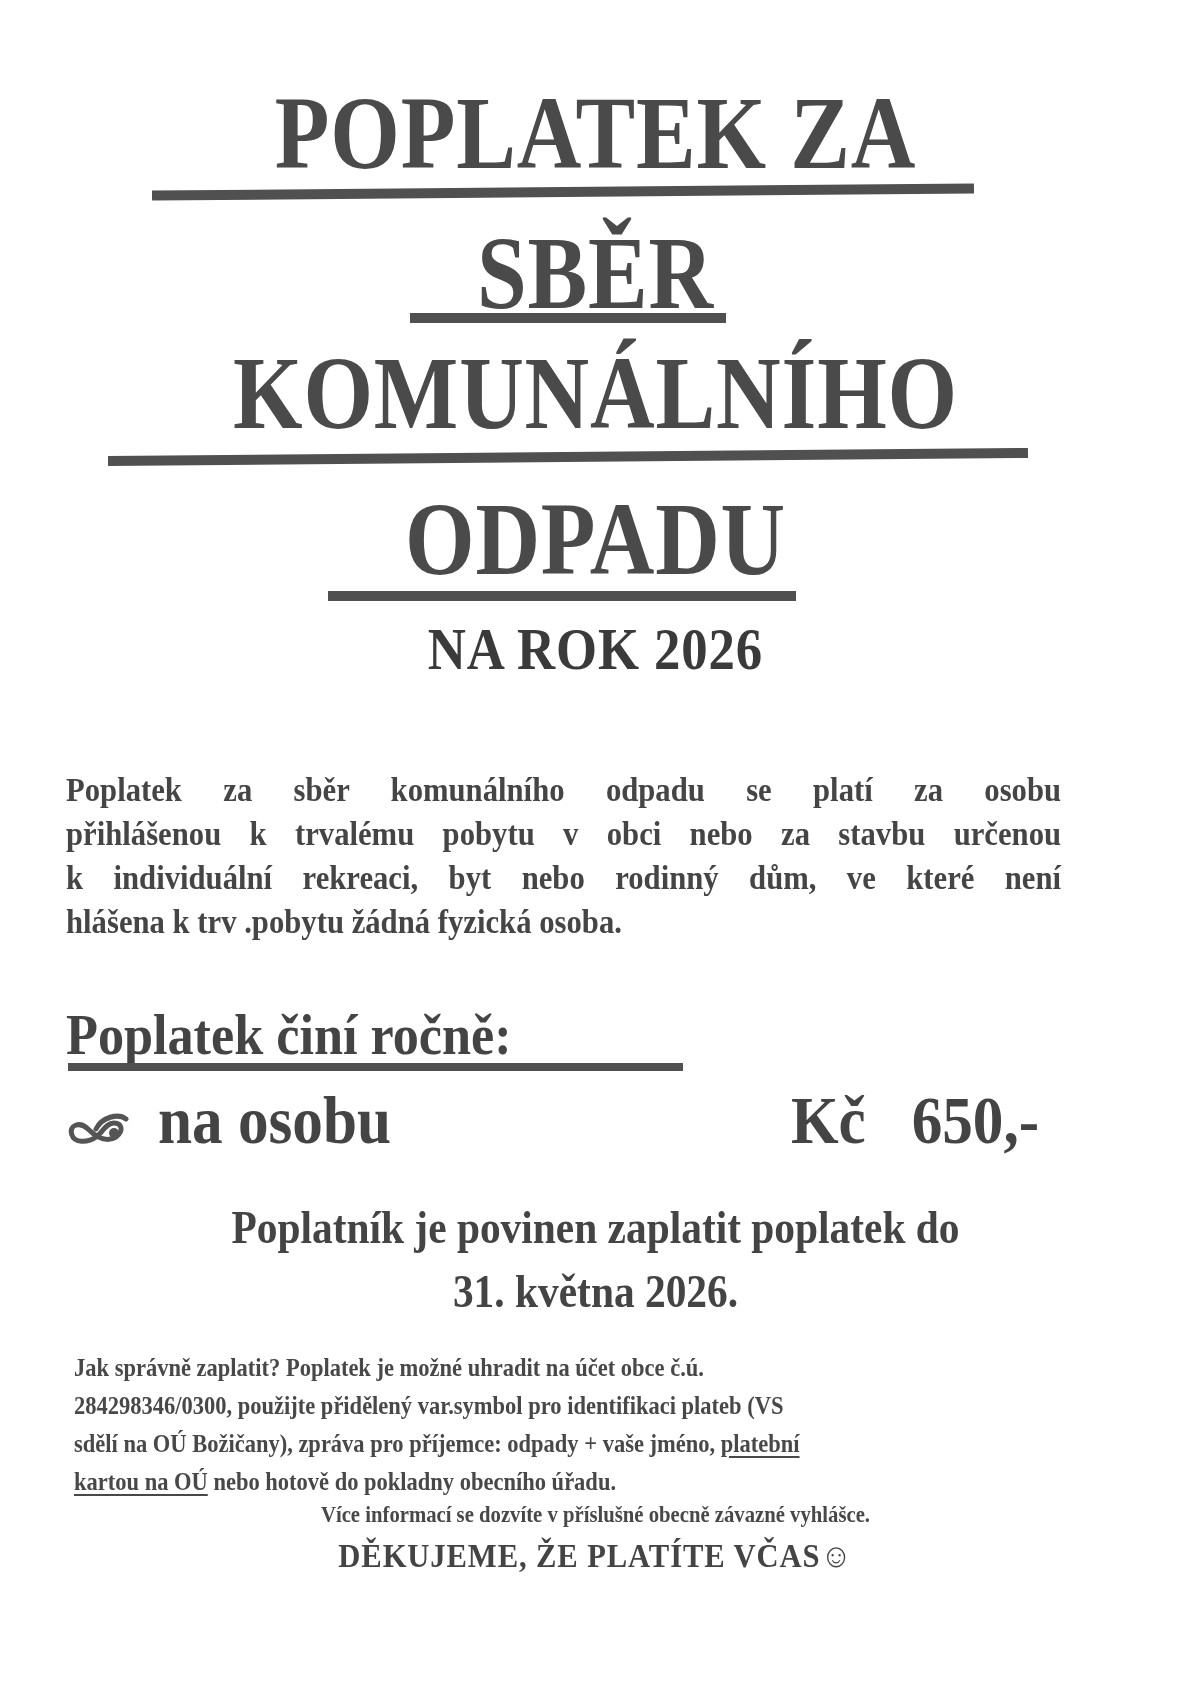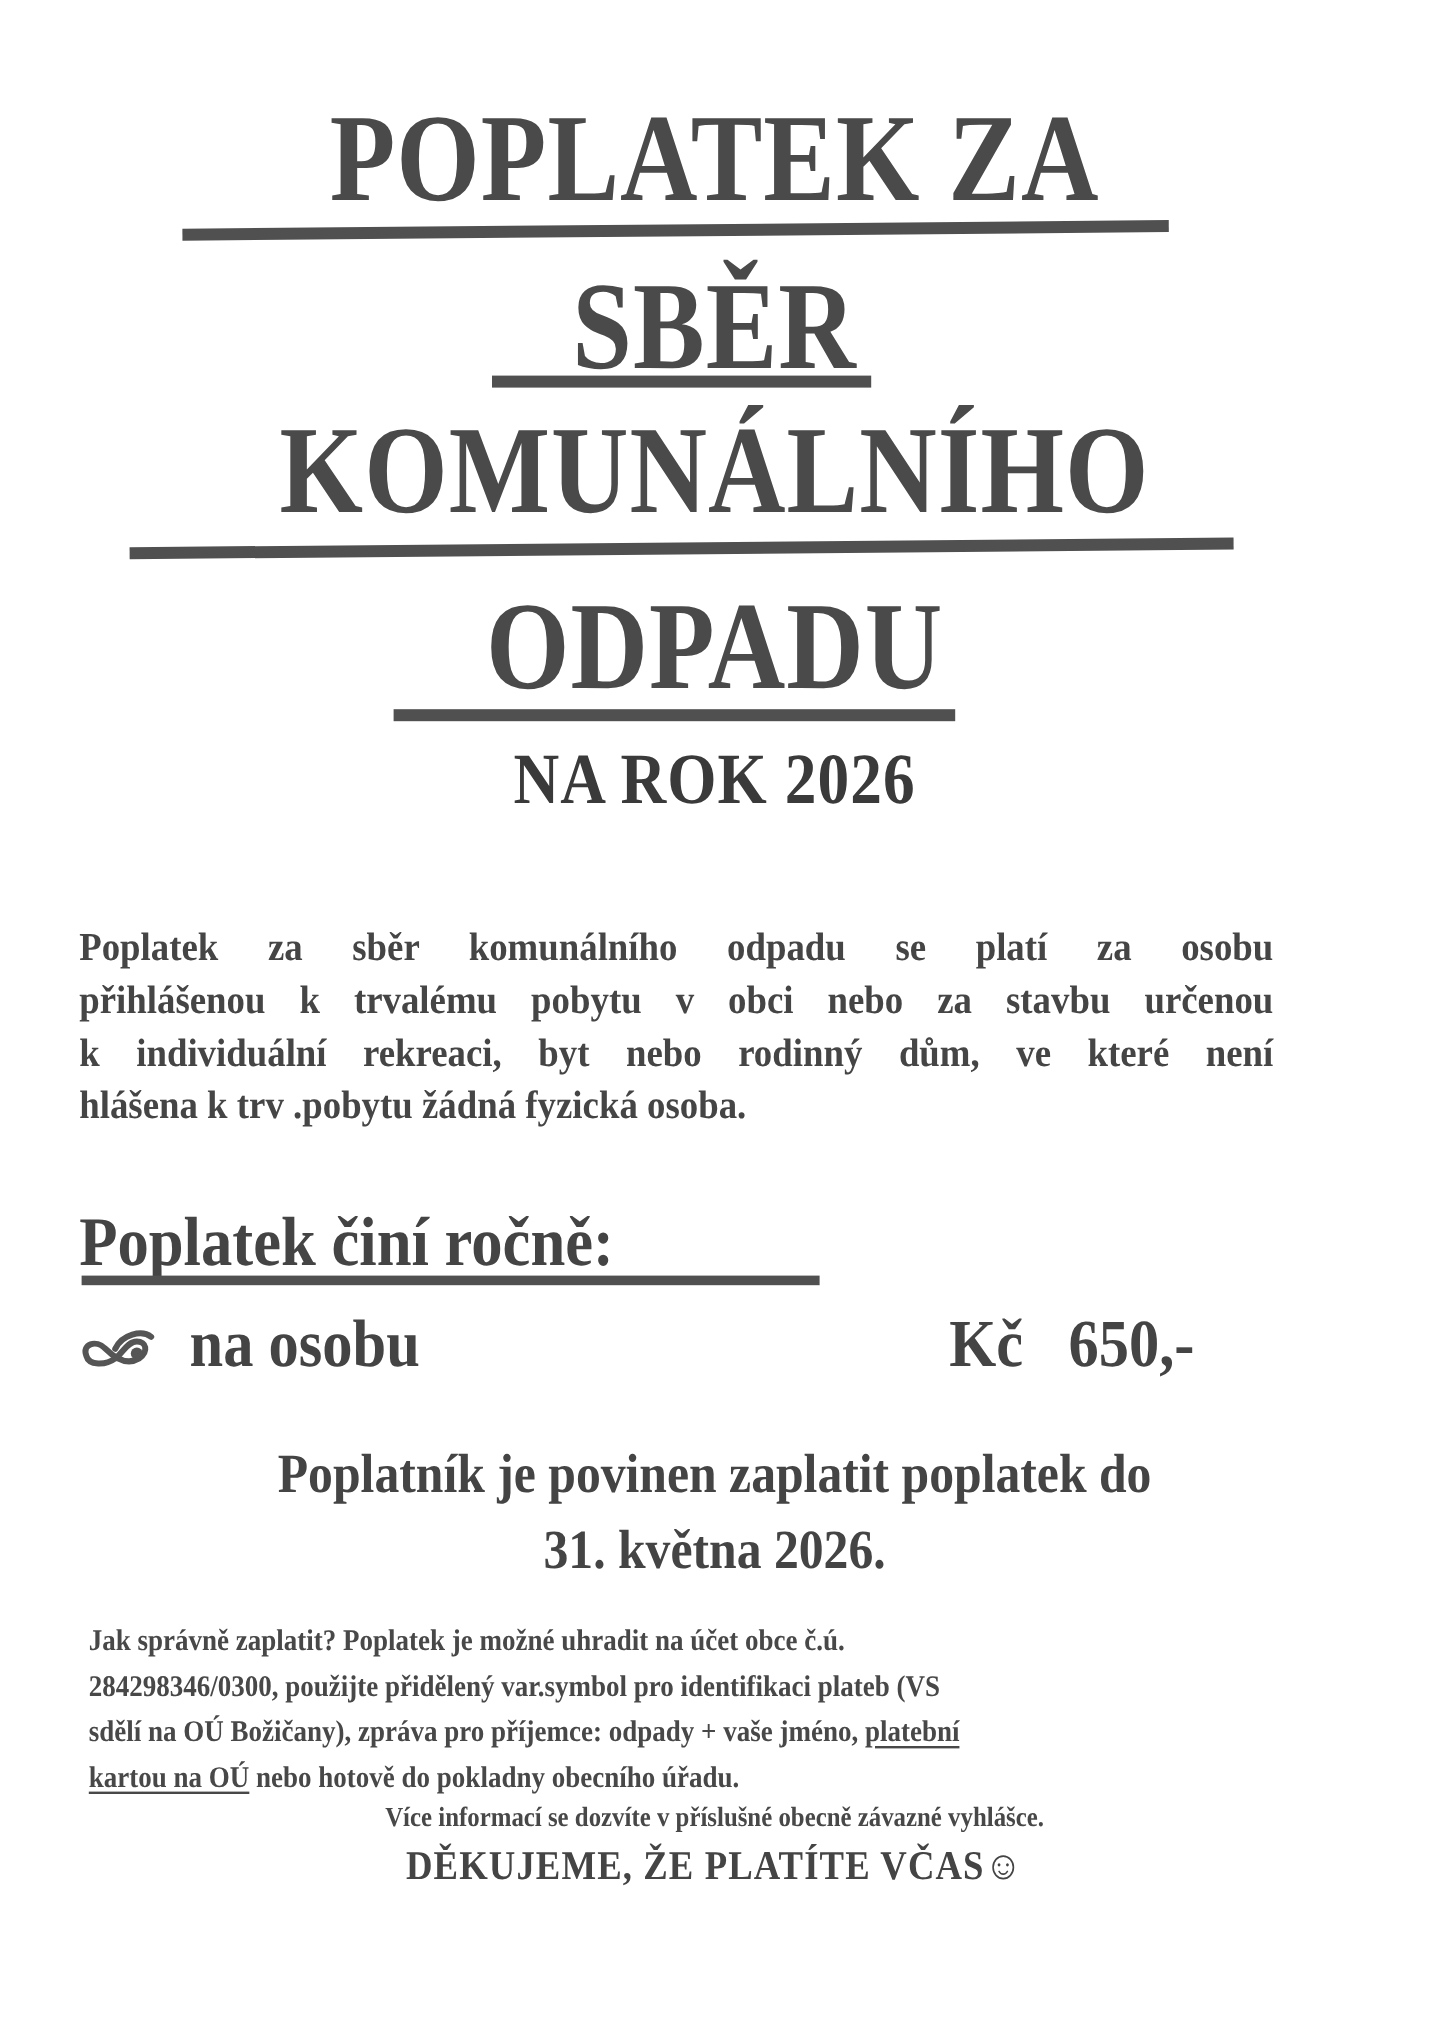--- a/index.html
+++ b/index.html
@@ -26,21 +26,21 @@
     text-align: justify; text-align-last: left;
     transform: scaleX(0.93); transform-origin: left top;
   }
   .annual {
     position: absolute; left: 66px; top: 1003px; font-size: 58px; font-weight: bold;
     color: #444; line-height: 64px; transform: scaleX(0.9); transform-origin: left top;
   }
   .annual-rule { left: 68px; top: 1063px; width: 615px; height: 8px; }
   .row {
     position: absolute; top: 1088px; left: 66px; width: 1060px; height: 64px;
-    font-size: 56px; font-weight: bold; color: #444; line-height: 64px;
+    font-size: 68px; font-weight: bold; color: #444; line-height: 64px;
   }
   .bullet { position: absolute; left: 0; top: 8px; width: 72px; height: 40px; }
   .person { position: absolute; left: 92px; top: 0; transform: scaleX(0.9); transform-origin: left top; }
   .price { position: absolute; left: 725px; top: 0; transform: scaleX(0.9); transform-origin: left top; white-space: pre; }
   .deadline {
     position: absolute; left: 0; width: 1191px; text-align: center;
     font-size: 46px; line-height: 60px; font-weight: bold; color: #444;
     transform: scaleX(0.9); transform-origin: center;
   }
   .small {

